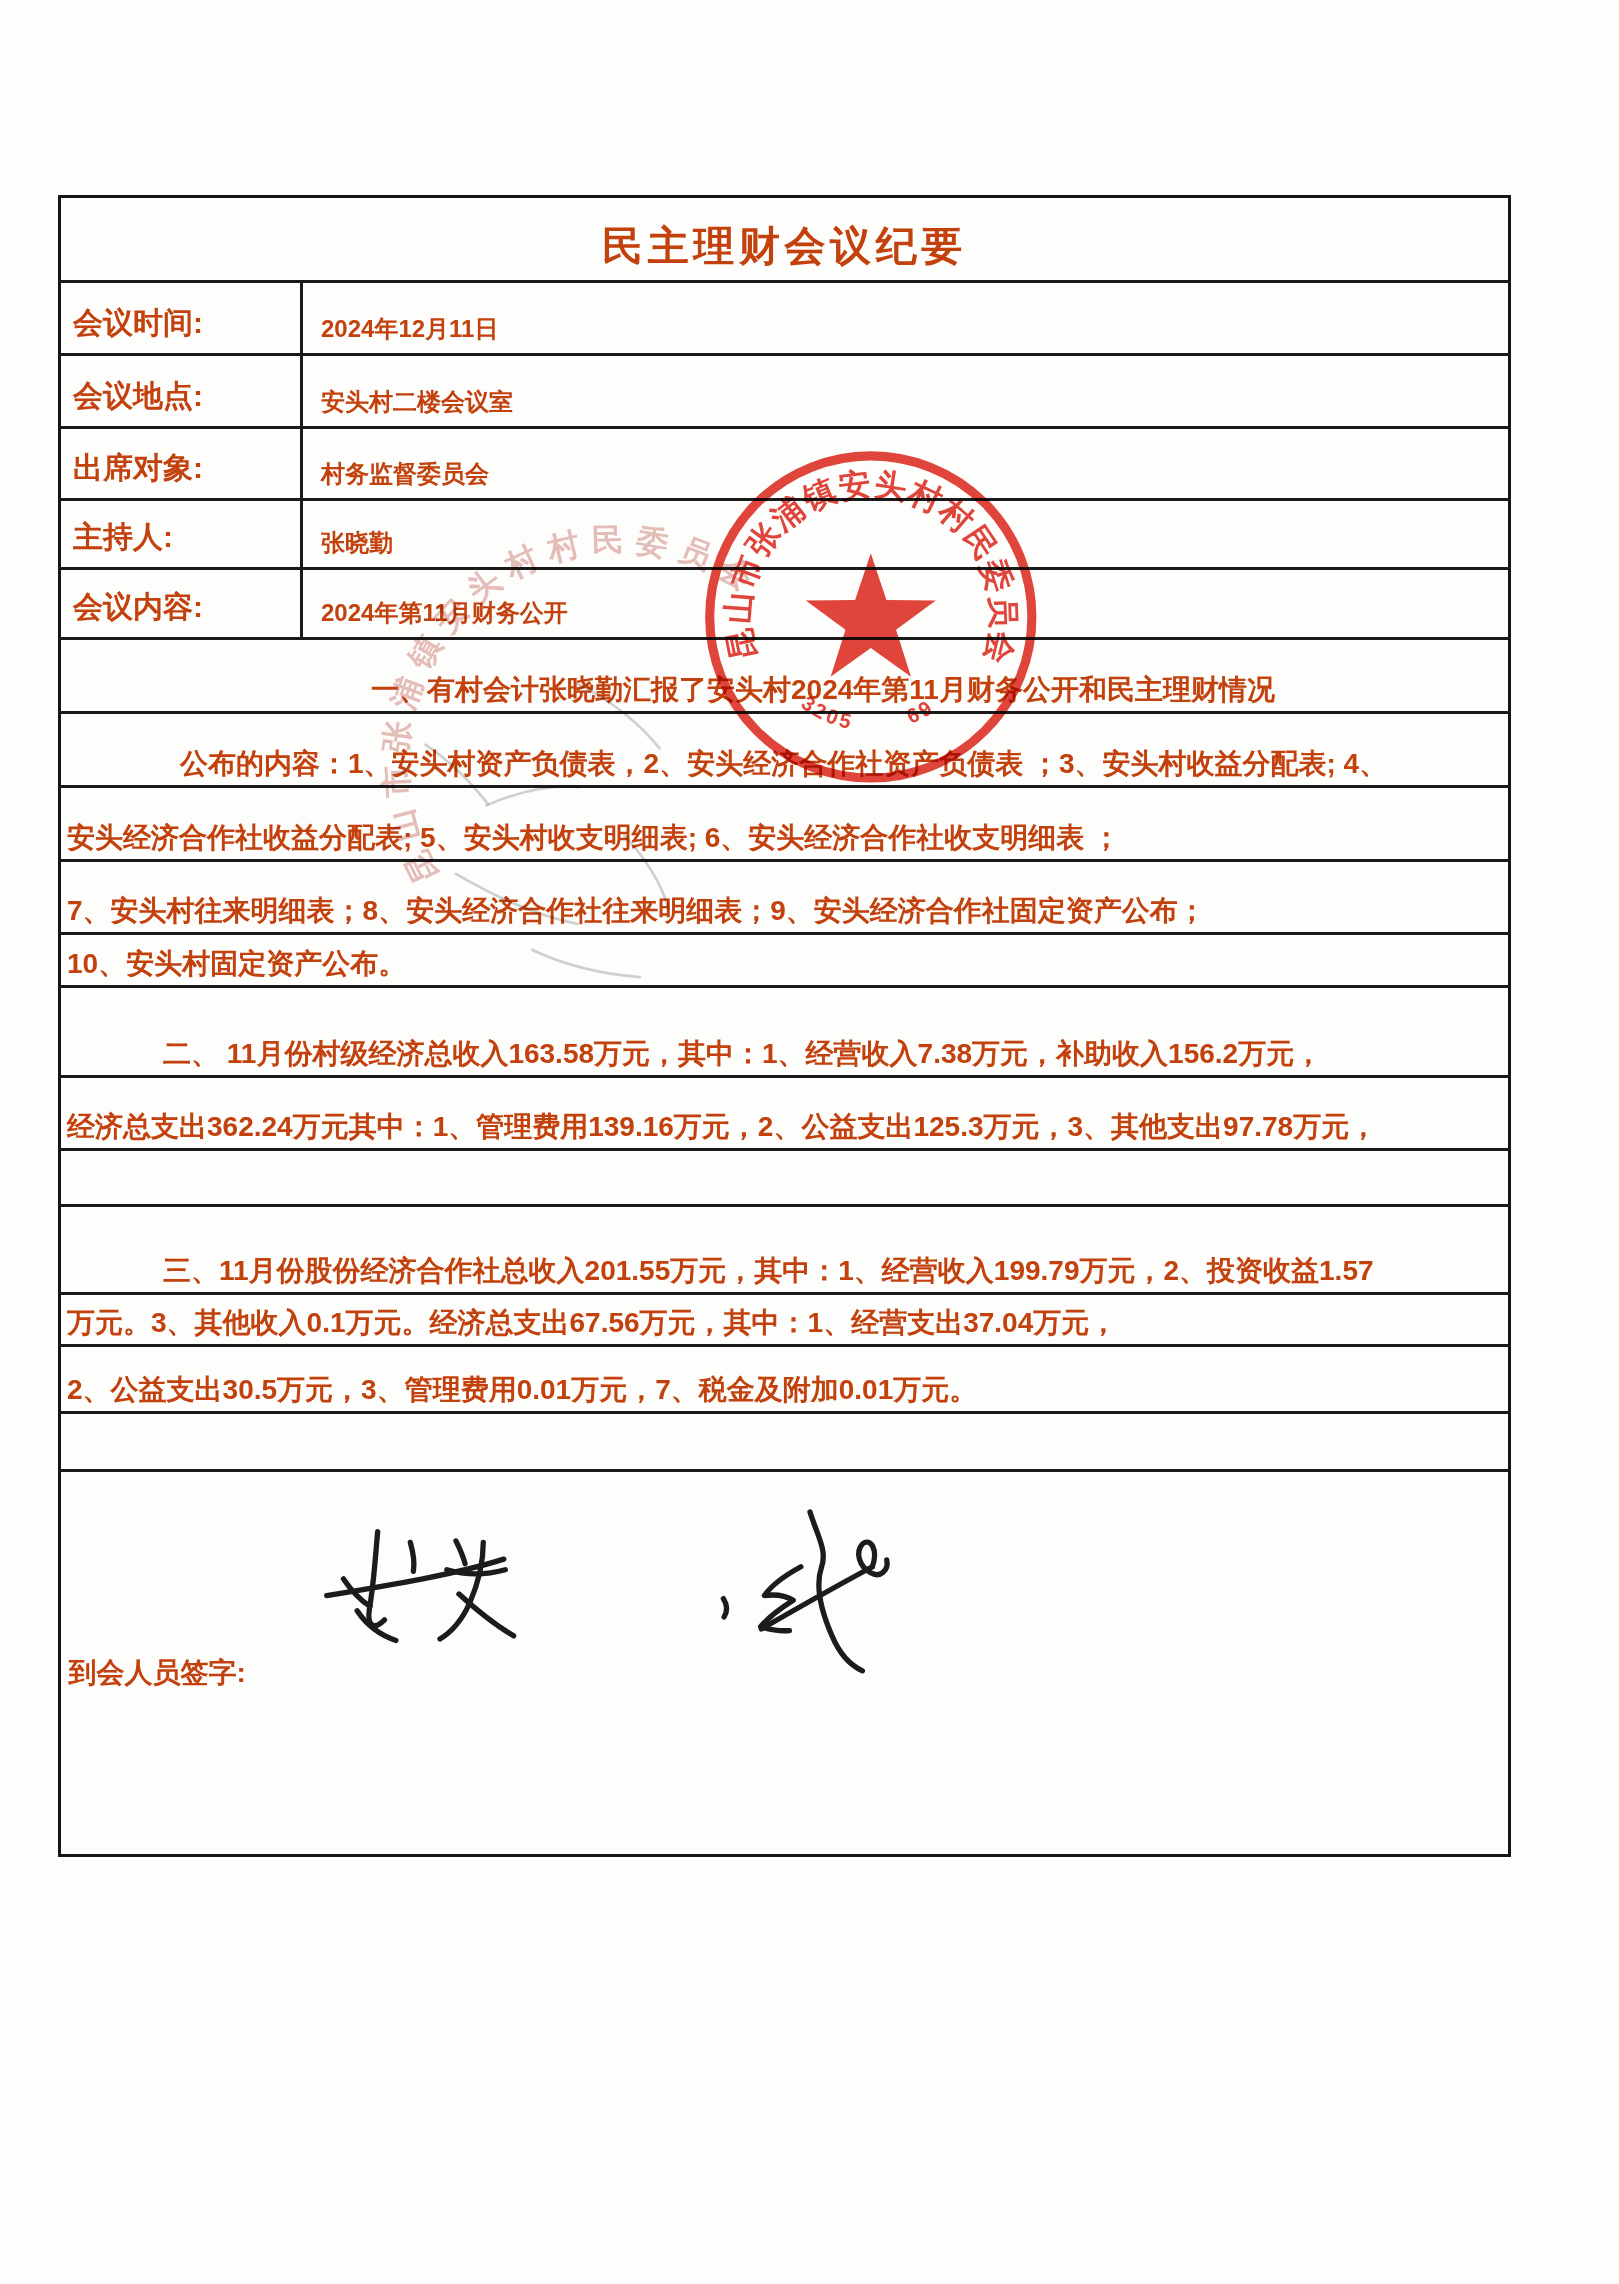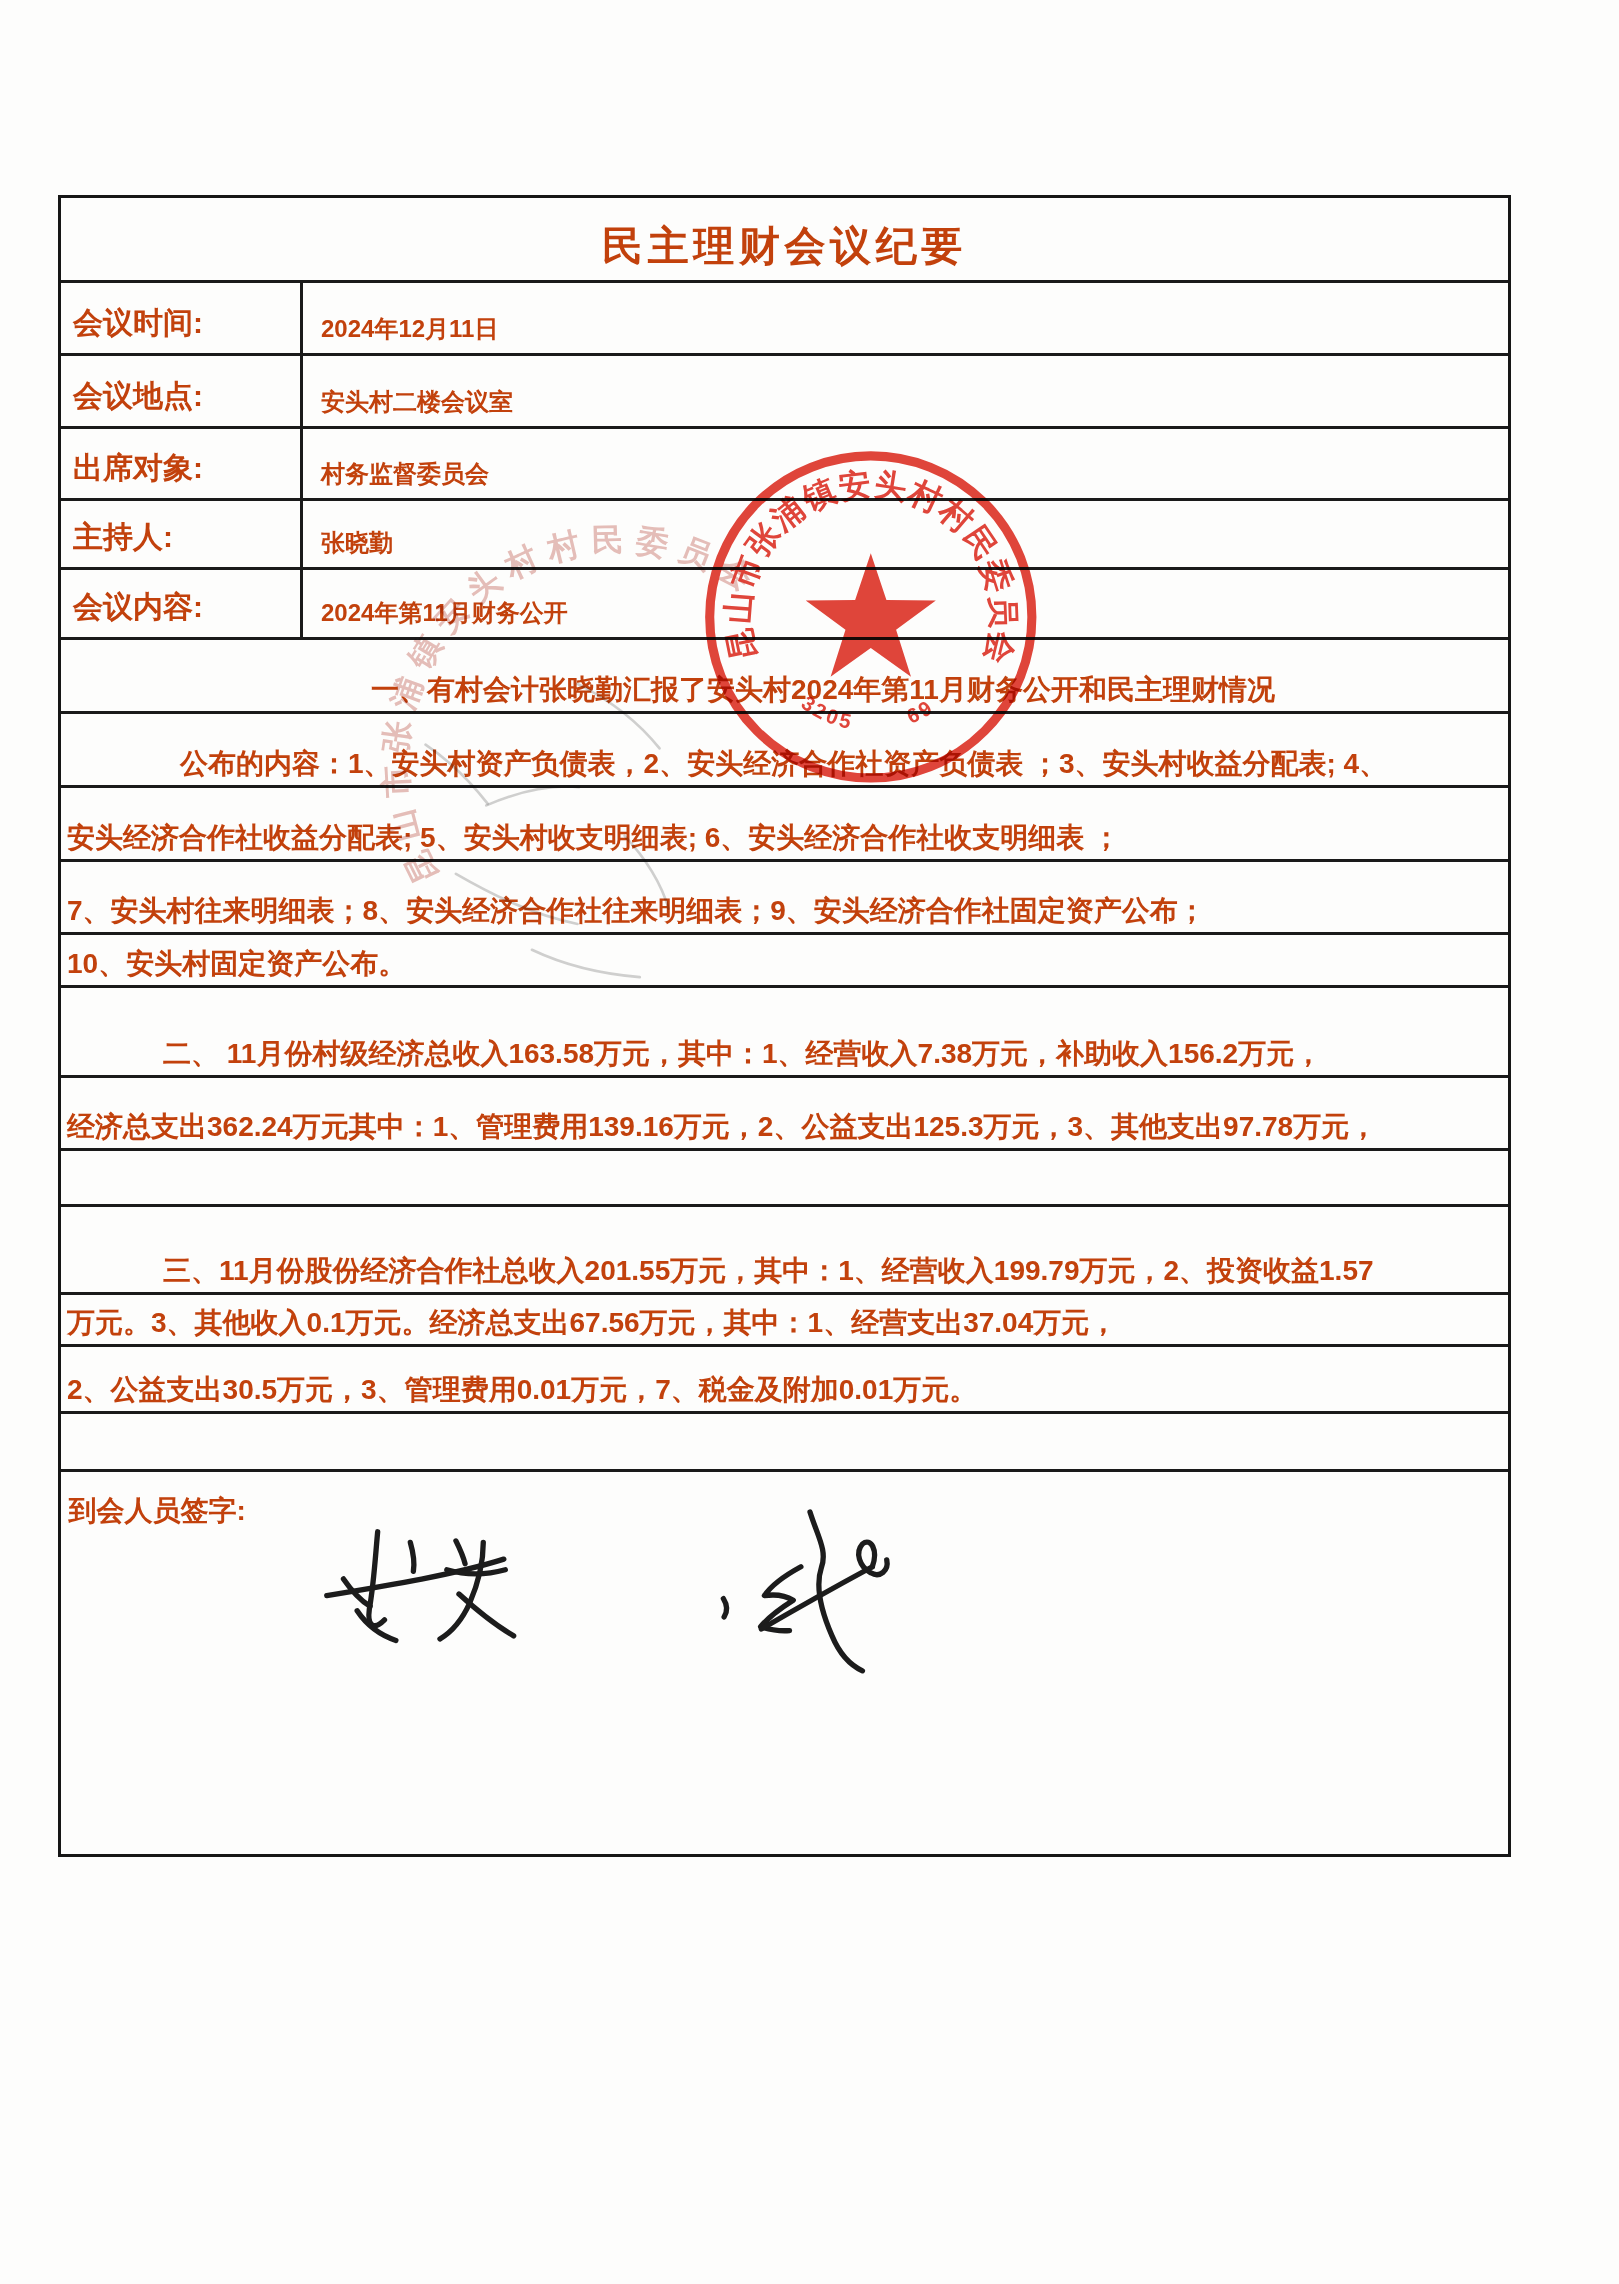--- a/index.html
+++ b/index.html
@@ -21,21 +21,21 @@
     background:transparent;
   }
   .row{
     position:relative;
     border-bottom:3px solid #1a1a1a;
     box-sizing:border-box;
     display:flex;align-items:flex-end;
     flex:0 0 auto;
     overflow:visible;
   }
-  .row.last{border-bottom:none;flex:1;align-items:flex-start;}
+  .row.last{border-bottom:none;flex:1;align-items:center;}
   .title-row{justify-content:center;padding-bottom:6px;}
   .page-title{font-size:41px;letter-spacing:4.6px;}
   .label-cell{
     width:242px;align-self:stretch;
     border-right:3px solid #1a1a1a;
     box-sizing:border-box;
     display:flex;align-items:flex-end;
     padding:0 0 9px 12px;
     font-size:30px;
   }

